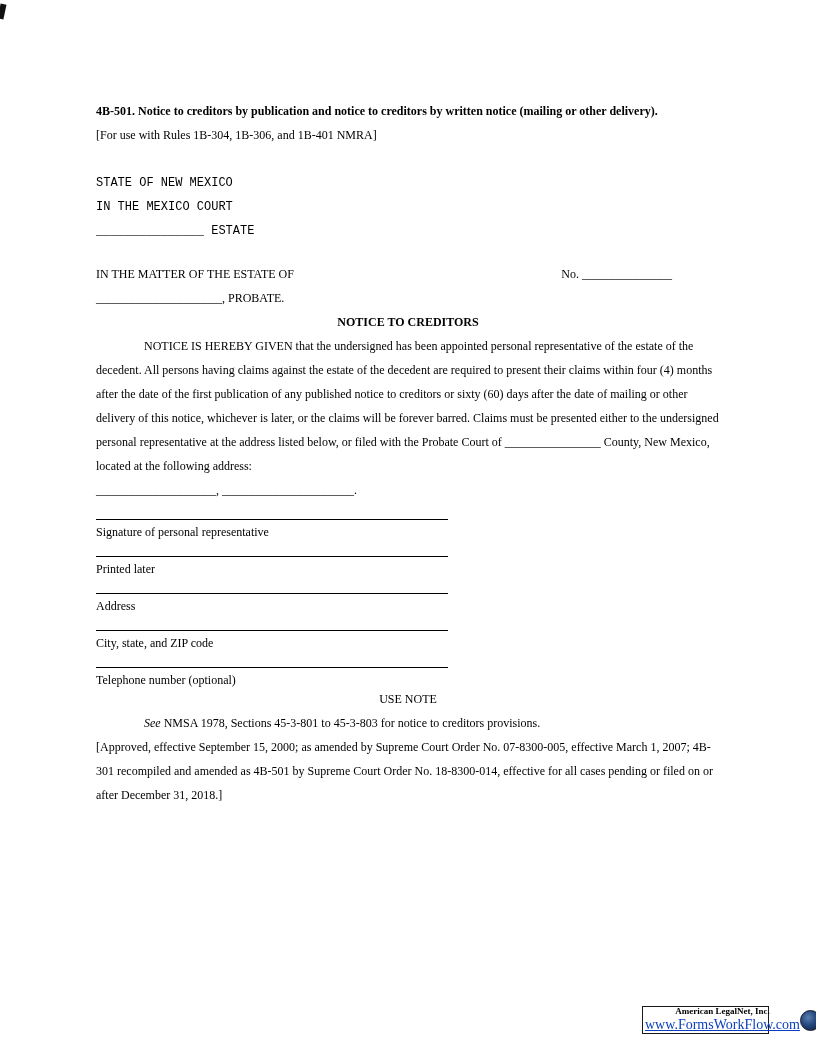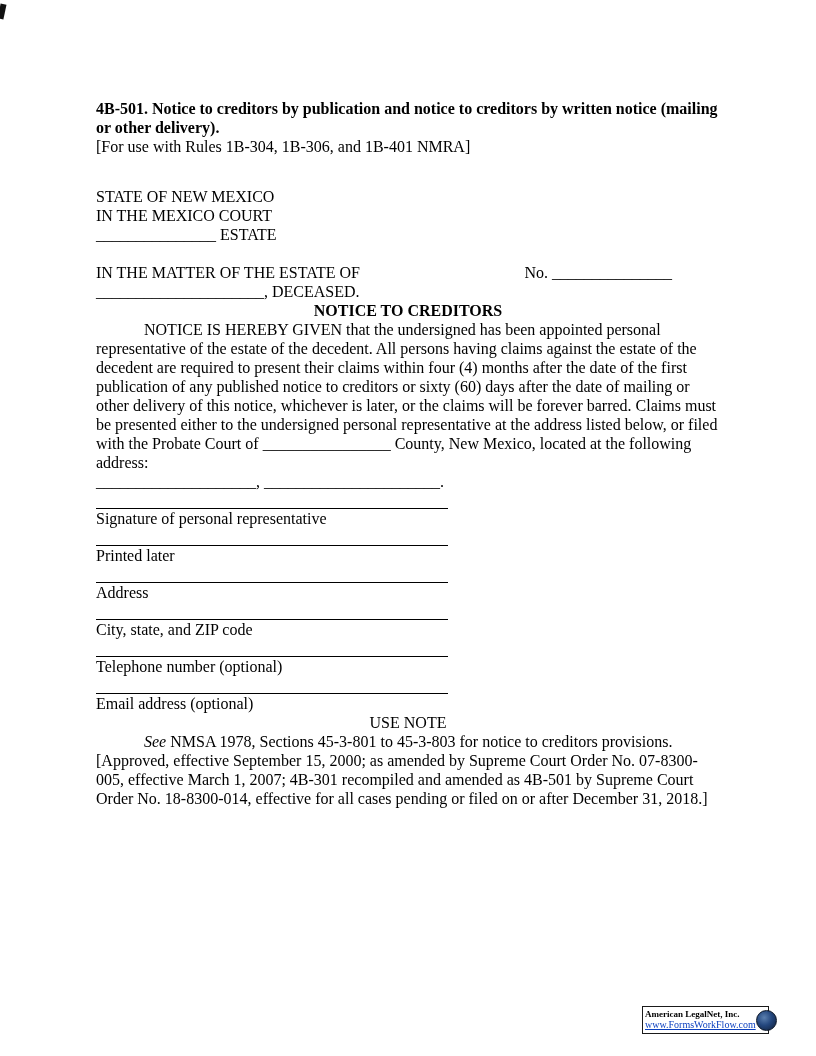--- a/index.html
+++ b/index.html
@@ -19,27 +19,27 @@
     width: 6px;
     height: 15px;
     background: #111111;
     transform: rotate(12deg);
   }
   .content {
     position: absolute;
     left: 96px;
     top: 99px;
     width: 624px;
-    font-size: 16px;
-    line-height: 19px;
+    font-size: 12px;
+    line-height: 24px;
   }
   .content p { margin: 0; }
   .bold { font-weight: bold; }
   .center { text-align: center; }
-  .court-block { margin-top: 31px; }
+  .court-block { margin-top: 24px; font-family: Liberation Mono, monospace; }
   .caption-row {
     margin-top: 19px;
     display: flex;
     padding-right: 48px;
   }
   .case-no { margin-left: auto; white-space: nowrap; }
   .heading-notice { margin-top: 15px; }
   .body-ind { text-indent: 48px; }
   .notice-body { margin-top: 3px; }
   .sig-block { margin-top: 0; }
@@ -62,30 +62,31 @@
     height: 28px;
     border: 1px solid #1a1a1a;
     background: #ffffff;
     display: flex;
     align-items: center;
     box-sizing: border-box;
     padding: 1px 2px;
   }
   .badge-text {
     flex: 1;
+    text-align: center;
     line-height: 1.1;
   }
   .badge-company {
     font-size: 9px;
     font-weight: bold;
     white-space: nowrap;
   }
   .badge-link {
     display: block;
-    font-size: 10px;
+    font-size: 14px;
     color: #0a3fbf;
     text-decoration: underline;
     white-space: nowrap;
     cursor: pointer;
   }
   .badge-logo {
     width: 21px;
     height: 21px;
     border-radius: 50%;
     background: radial-gradient(circle at 38% 35%, #5b7fae 0%, #24477e 45%, #101c33 100%);
@@ -107,21 +108,21 @@
     <div class="court-block">
       <p>STATE OF NEW MEXICO</p>
       <p>IN THE MEXICO COURT</p>
       <p>_______________ ESTATE</p>
     </div>
 
     <div class="caption-row">
       <span>IN THE MATTER OF THE ESTATE OF</span>
       <span class="case-no">No. _______________</span>
     </div>
-    <p>_____________________, DECEASED.</p>
+    <p>_____________________, PROBATE.</p>
 
     <p class="center bold heading-notice">NOTICE TO CREDITORS</p>
 
     <p class="body-ind notice-body">NOTICE IS HEREBY GIVEN that the undersigned has been appointed personal representative of the estate of the decedent. All persons having claims against the estate of the decedent are required to present their claims within four (4) months after the date of the first publication of any published notice to creditors or sixty (60) days after the date of mailing or other delivery of this notice, whichever is later, or the claims will be forever barred. Claims must be presented either to the undersigned personal representative at the address listed below, or filed with the Probate Court of ________________ County, New Mexico, located at the following address:</p>
 
     <p>____________________, ______________________.</p>
 
     <div class="sig-block">
       <div class="sig-unit">
         <div class="sig-rule"></div>
@@ -136,24 +137,20 @@
         <p class="sig-label">Address</p>
       </div>
       <div class="sig-unit">
         <div class="sig-rule"></div>
         <p class="sig-label">City, state, and ZIP code</p>
       </div>
       <div class="sig-unit">
         <div class="sig-rule"></div>
         <p class="sig-label">Telephone number (optional)</p>
       </div>
-      <div class="sig-unit">
-        <div class="sig-rule"></div>
-        <p class="sig-label">Email address (optional)</p>
-      </div>
     </div>
 
     <p class="center use-note-h">USE NOTE</p>
 
     <p class="body-ind see-para"><i>See</i><span> NMSA 1978, Sections 45-3-801 to 45-3-803 for notice to creditors provisions.</span></p>
 
     <p class="approval">[Approved, effective September 15, 2000; as amended by Supreme Court Order No. 07-8300-005, effective March 1, 2007; 4B-301 recompiled and amended as 4B-501 by Supreme Court Order No. 18-8300-014, effective for all cases pending or filed on or after December 31, 2018.]</p>
   </div>
 
   <div class="footer-badge">

